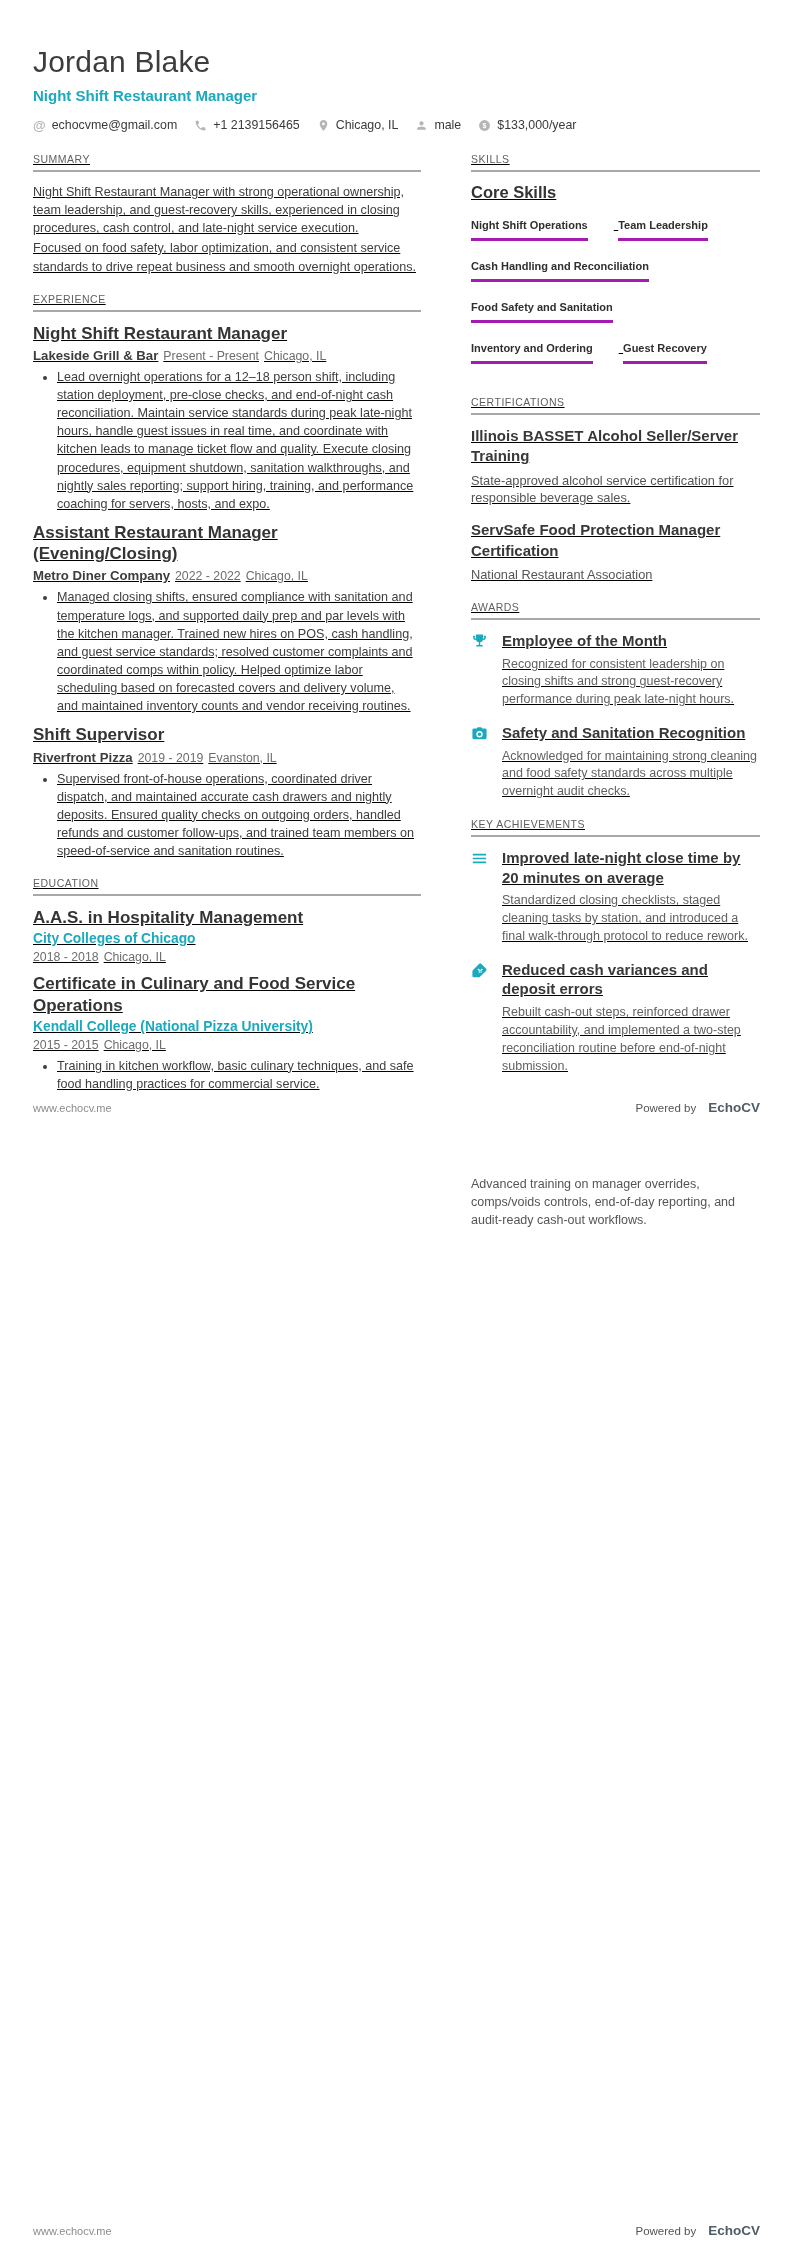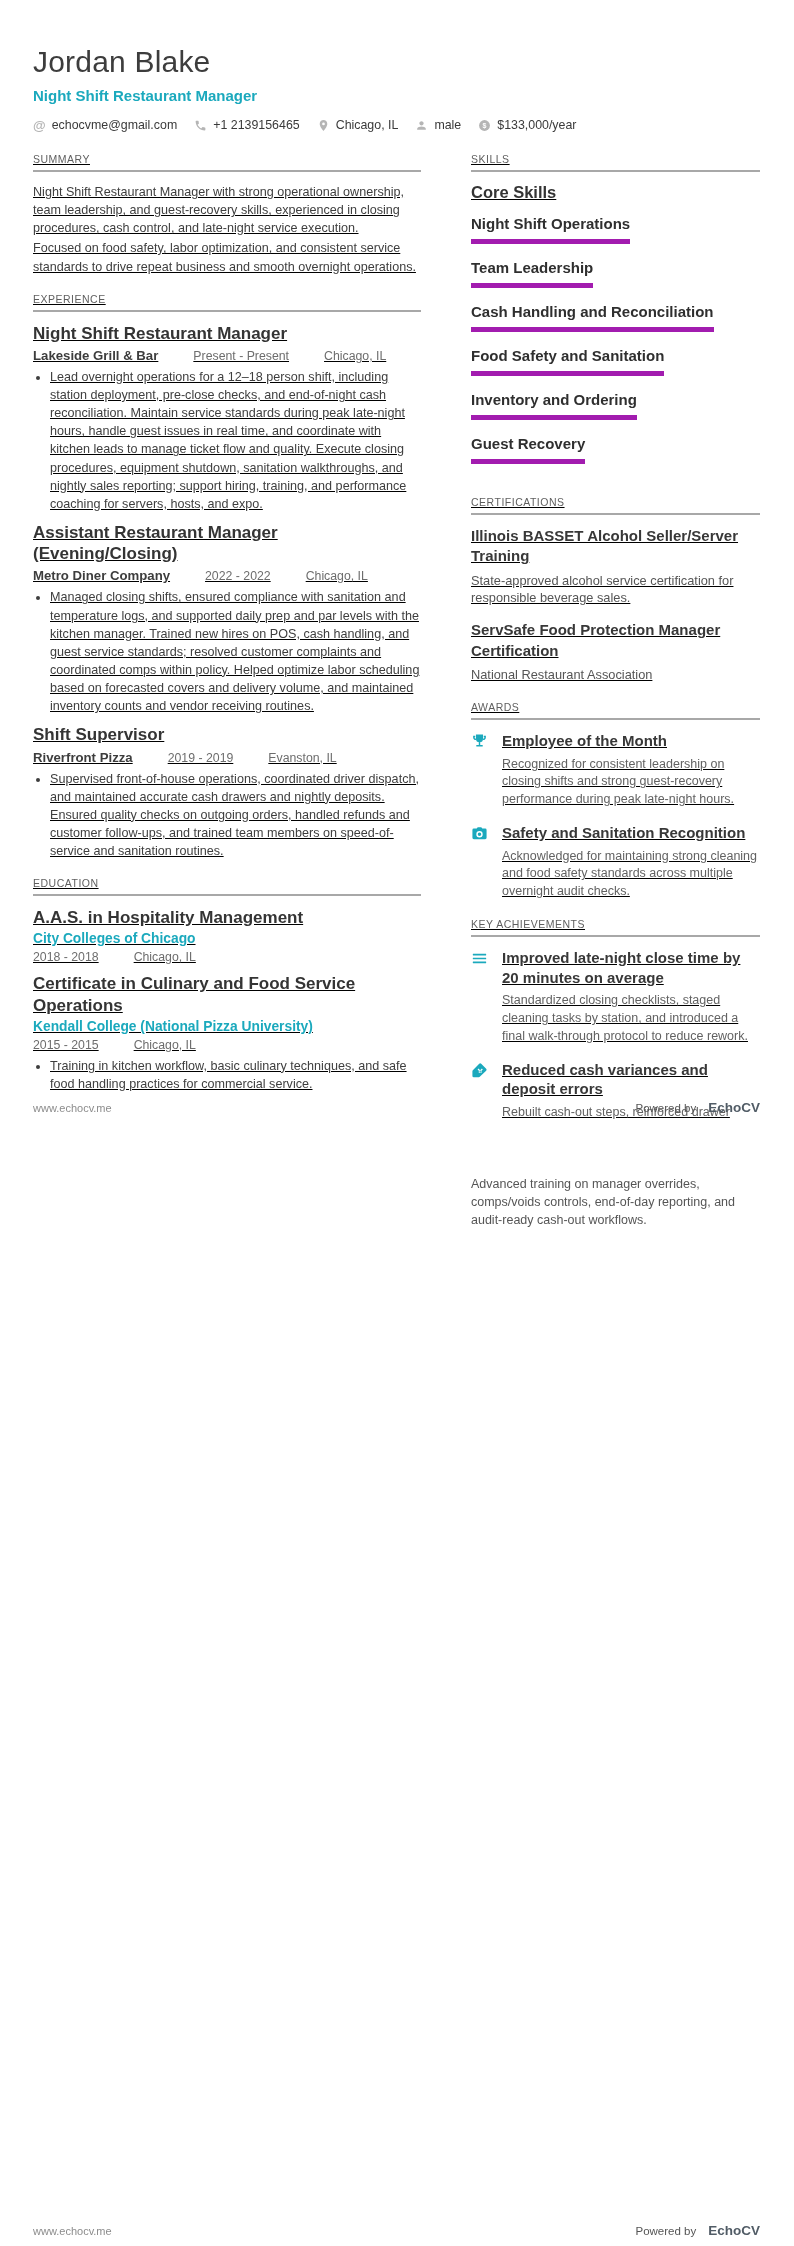--- a/index.html
+++ b/index.html
@@ -20,30 +20,30 @@
 
   
   .section { margin-bottom:17px;text-decoration:underline; }
   .sec-label { font-size:10.5px; color:#5f5f5f; letter-spacing:.5px; }
   .sec-rule { height:2px; background:#a8a8a8; margin:5px 0 11px; }
 
   .para { margin:0 0 2px; font-size:12.6px; line-height:1.44; color:#3e3e3e; }
 
   .xp { margin-bottom:9px; }
   .xp-title { font-size:17px; font-weight:600; color:#343434; line-height:1.25; }
-  .xp-meta { display:flex; gap:35px; margin-top:4px; align-items:baseline; flex-wrap:wrap; }
+  .xp-meta { display:flex; gap:5px; margin-top:4px; align-items:baseline; flex-wrap:wrap; }
   .xp-company { font-size:13.2px; font-weight:600; color:#3d3d3d; }
   .xp-gray { font-size:12.3px; color:#6d6d6d;text-align:right; }
-  .xp ul { margin:5px 0 0; padding-left:17px; }
+  .xp ul { margin:5px 7px 0; padding-left:17px; }
   .xp li { font-size:12.6px; line-height:1.44; color:#3e3e3e; }
 
   .edu-school { font-size:13.8px; font-weight:600; color:#1ba9bd; margin-top:3px; cursor:pointer; }
 
   .skill-group-title { font-size:16.5px; font-weight:600; color:#343434; margin-bottom:13px; }
-  .skill { display:inline-block; font-size:15px; font-weight:700; color:#2f2f2f; border-bottom:5px solid #a21caf; padding-bottom:7px; margin:0 26px 15px 0; }
+  .skill { display:inline-block; font-size:11px; font-weight:700; color:#2f2f2f; border-bottom:3px solid #a21caf; padding-bottom:7px; margin:0 26px 15px 0; }
 
   .cert { margin-bottom:13px; }
   .cert-title { font-size:15px; font-weight:600; color:#383838; line-height:1.35; }
   .cert-sub { font-size:12.8px; color:#555; margin-top:5px; line-height:1.4; }
 
   .ach { display:flex; margin-bottom:14px; }
   .ach-icon { flex:none; width:17px; margin-right:14px; color:#1ba9bd; padding-top:2px; }
   .ach-icon svg { width:17px; height:17px; fill:currentColor; }
   .ach-body { flex:1; }
   .ach-title { font-size:15px; font-weight:600; color:#383838; line-height:1.32; }

